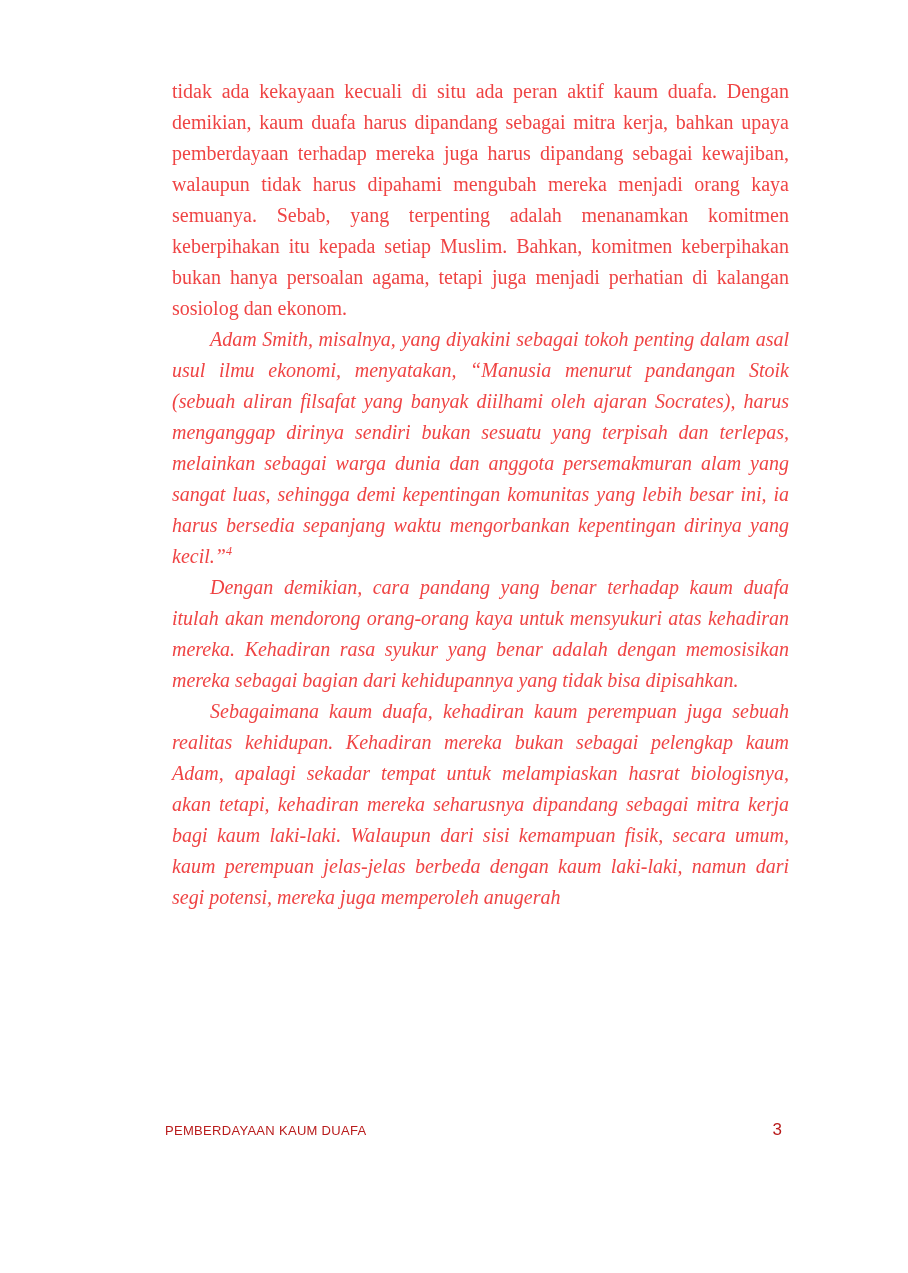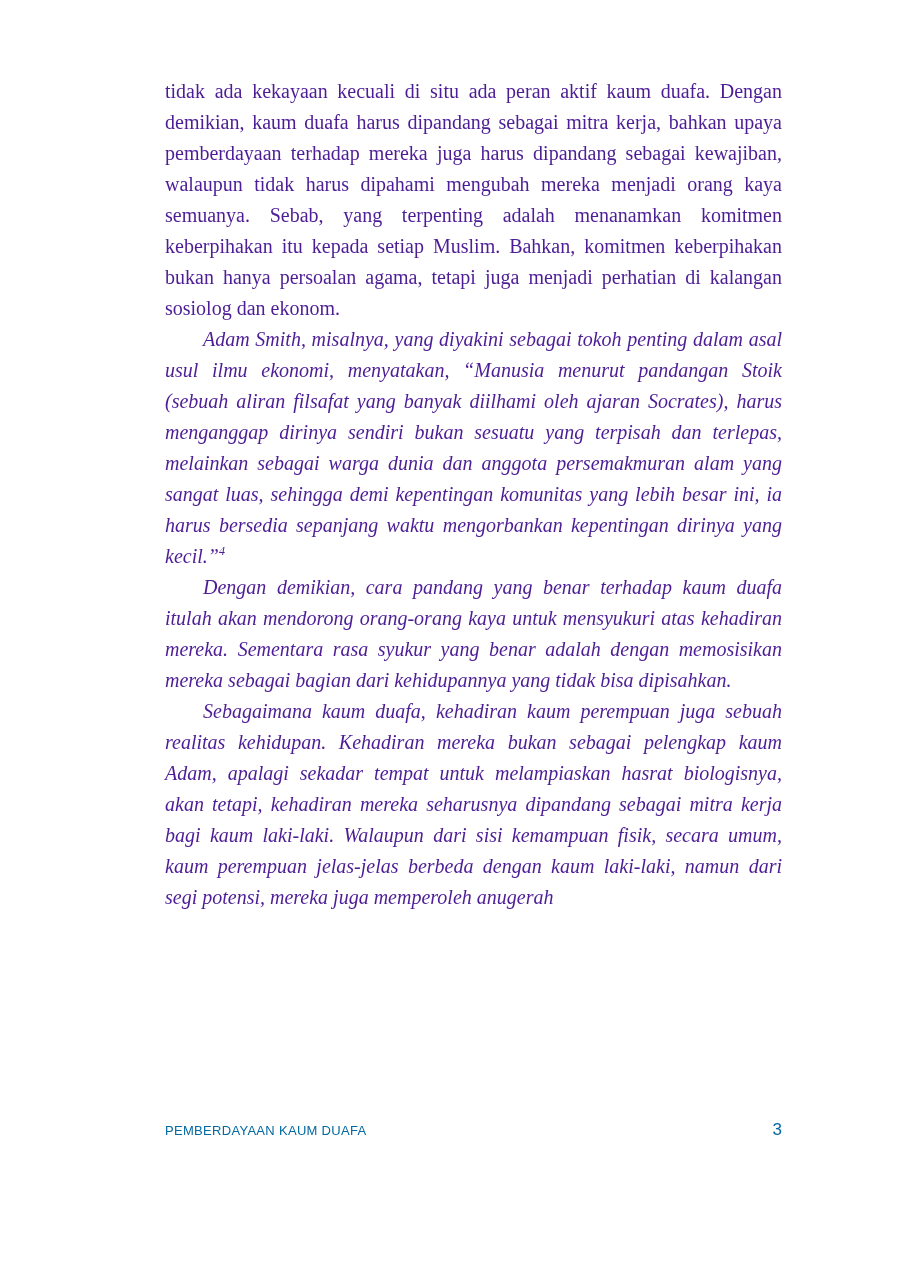--- a/index.html
+++ b/index.html
@@ -10,24 +10,24 @@
   .page {
     position: relative;
     width: 908px;
     height: 1273px;
     background: #ffffff;
     overflow: hidden;
     font-family: "Liberation Serif", serif;
   }
   .text-block {
     position: absolute;
-    left: 165px;
+    left: 172px;
     top: 76px;
     width: 617px;
-    color: #4c1d95;
+    color: #ef4444;
     font-size: 20px;
     line-height: 31px;
     text-align: justify;
     hyphens: none;
   }
   .text-block p {
     margin: 0;
     padding: 0;
   }
   .text-block p.indent {
@@ -41,39 +41,39 @@
   }
   .footer {
     position: absolute;
     left: 165px;
     top: 1120px;
     width: 617px;
     display: flex;
     justify-content: space-between;
     align-items: baseline;
     font-family: "Liberation Sans", sans-serif;
-    color: #0369a1;
+    color: #b91c1c;
   }
   .running-title {
     font-size: 13px;
     letter-spacing: 0.3px;
   }
   .page-number {
     font-size: 17px;
   }
 </style>
 </head>
 <body>
 
 <div class="page">
 
   <div class="text-block" id="text-block">
       <p class=""><span>tidak ada kekayaan kecuali di situ ada peran aktif kaum duafa. Dengan demikian, kaum duafa harus dipandang sebagai mitra kerja, bahkan upaya pemberdayaan terhadap mereka juga harus dipandang sebagai kewajiban, walaupun tidak harus dipahami mengubah mereka menjadi orang kaya semuanya. Sebab, yang terpenting adalah menanamkan komitmen keberpihakan itu kepada setiap Muslim. Bahkan, komitmen keberpihakan bukan hanya persoalan agama, tetapi juga menjadi perhatian di kalangan sosiolog dan ekonom.</span></p>
       <p class="indent"><span>Adam Smith, misalnya, yang diyakini sebagai tokoh penting dalam asal usul ilmu ekonomi, menyatakan, “Manusia menurut pandangan Stoik (sebuah aliran filsafat yang banyak diilhami oleh ajaran Socrates), harus menganggap dirinya sendiri bukan sesuatu yang terpisah dan terlepas, melainkan sebagai warga dunia dan anggota persemakmuran alam yang sangat luas, sehingga demi kepentingan komunitas yang lebih besar ini, ia harus bersedia sepanjang waktu mengorbankan kepentingan dirinya yang kecil.”</span><sup>4</sup></p>
-      <p class="indent"><span>Dengan demikian, cara pandang yang benar terhadap kaum duafa itulah akan mendorong orang-orang kaya untuk mensyukuri atas kehadiran mereka. Sementara rasa syukur yang benar adalah dengan memosisikan mereka sebagai bagian dari kehidupannya yang tidak bisa dipisahkan.</span></p>
+      <p class="indent"><span>Dengan demikian, cara pandang yang benar terhadap kaum duafa itulah akan mendorong orang-orang kaya untuk mensyukuri atas kehadiran mereka. Kehadiran rasa syukur yang benar adalah dengan memosisikan mereka sebagai bagian dari kehidupannya yang tidak bisa dipisahkan.</span></p>
       <p class="indent"><span>Sebagaimana kaum duafa, kehadiran kaum perempuan juga sebuah realitas kehidupan. Kehadiran mereka bukan sebagai pelengkap kaum Adam, apalagi sekadar tempat untuk melampiaskan hasrat biologisnya, akan tetapi, kehadiran mereka seharusnya dipandang sebagai mitra kerja bagi kaum laki-laki. Walaupun dari sisi kemampuan fisik, secara umum, kaum perempuan jelas-jelas berbeda dengan kaum laki-laki, namun dari segi potensi, mereka juga memperoleh anugerah</span></p>
     </div>
 
   <div class="footer">
     <span class="running-title">PEMBERDAYAAN KAUM DUAFA</span>
     <span class="page-number">3</span>
   </div>
 
 </div>
 

